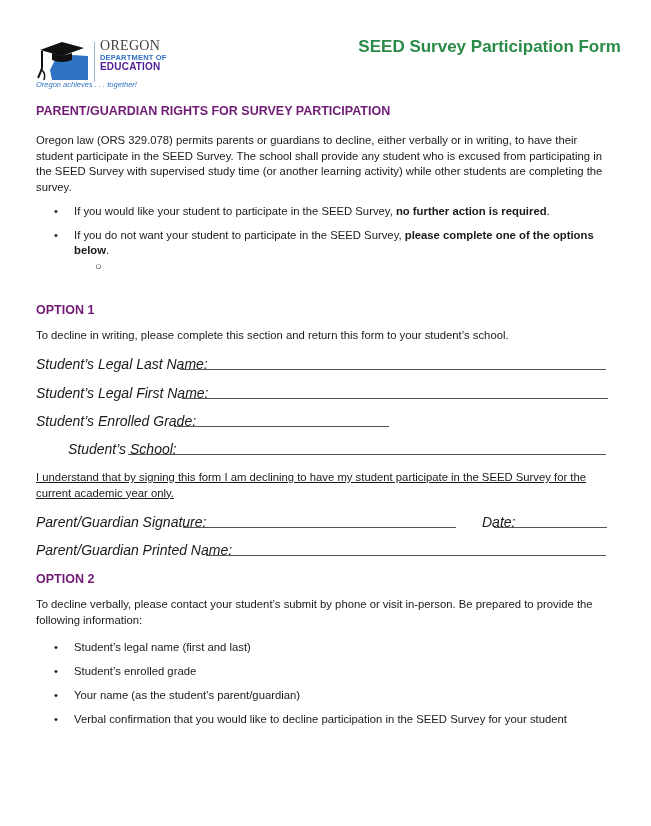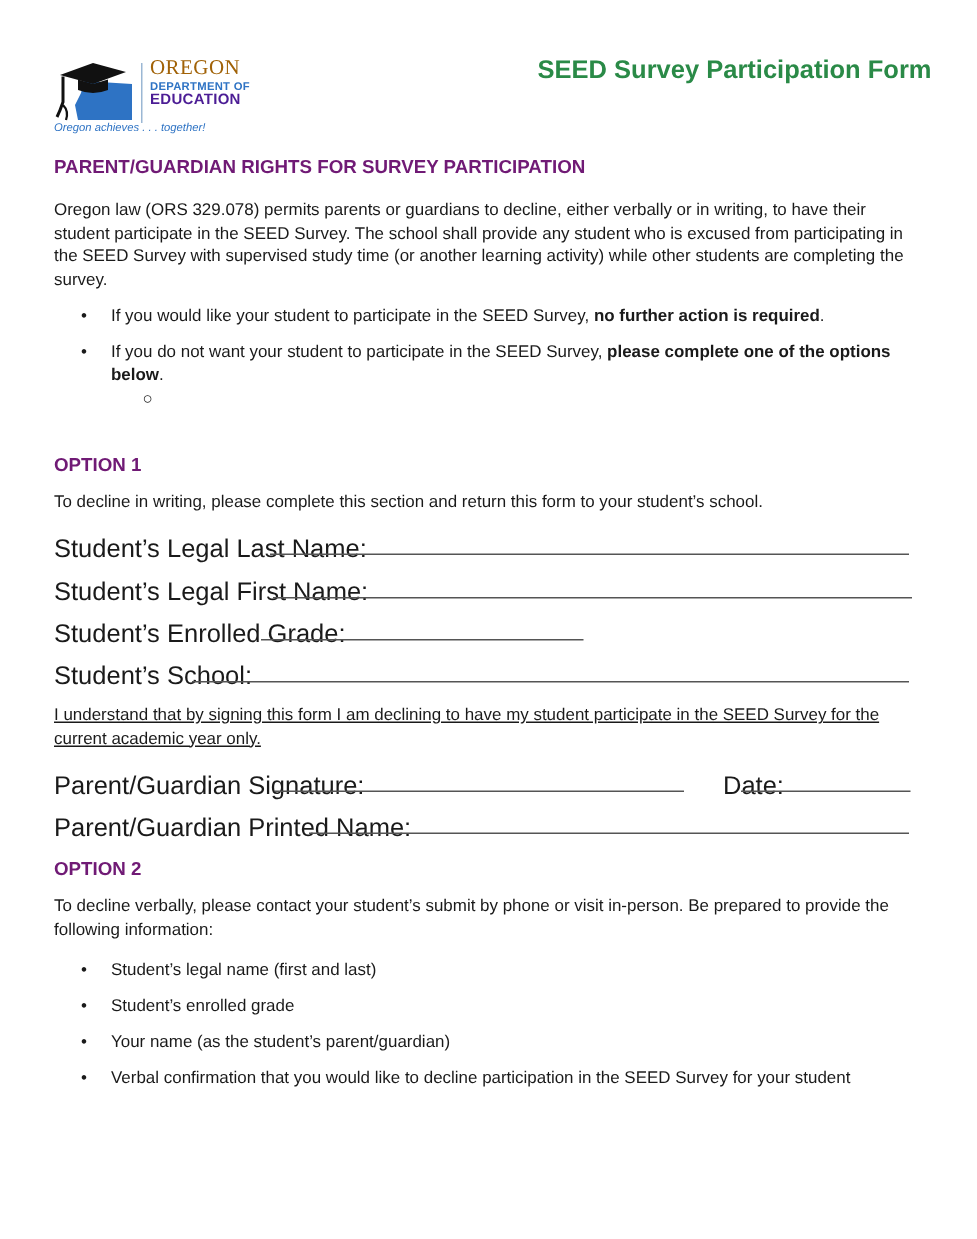--- a/index.html
+++ b/index.html
@@ -1,30 +1,30 @@
 <!DOCTYPE html>
 <html><head>
 <meta charset="utf-8">
 <style>
   html, body { margin:0; padding:0; background:#fff; }
   body { width:651px; height:826px; position:relative; overflow:hidden;
          font-family:"Liberation Sans", sans-serif; color:#1a1a1a; }
   .abs { position:absolute; }
   .logo { left:36px; top:38px; width:150px; height:55px; }
   .logo-bar { position:absolute; left:58px; top:4px; width:1px; height:40px; background:#9bb7d4; }
-  .logo-oregon { position:absolute; left:64px; top:0; font-family:"Liberation Serif", serif; font-size:14px; color:#a16207; letter-spacing:0.3px; }
+  .logo-oregon { position:absolute; left:64px; top:0; font-family:"Liberation Serif", serif; font-size:14px; color:#404040; letter-spacing:0.3px; }
   .logo-dept { position:absolute; left:64px; top:16px; font-size:7.5px; font-weight:bold; color:#2e73c4; line-height:8px; letter-spacing:0.2px; }
   .logo-edu { position:absolute; left:64px; top:23px; font-size:10px; font-weight:bold; color:#4c1d95; letter-spacing:0.2px; }
   .logo-tag { position:absolute; left:0px; top:42px; font-size:7.5px; font-style:italic; color:#2e73c4; white-space:nowrap;text-align:right; }
   .title { right:30px; top:37px; font-size:17px; font-weight:bold; color:#2a8a47; }
   .h2 { left:36px; font-size:12.5px; font-weight:bold; color:#701a75; }
   .p { left:36px; width:580px; font-size:11.3px; line-height:15.5px; color:#1a1a1a; }
   .bullet { font-size:11.3px; line-height:15px; color:#1a1a1a; }
   .dot { position:absolute; left:-20px; top:0; }
-  .field { left:36px; font-size:17px; white-space:nowrap; }
+  .field { left:36px; font-size:14px; white-space:nowrap;font-style:italic; }
   .line { position:absolute; height:1px; background:#555; }
 </style>
 </head>
 <body>
 
 <div class="abs logo">
   <svg width="56" height="42" viewBox="0 0 56 42" style="position:absolute;left:0;top:2px;">
     <path d="M20 14 L52 16 L52 40 L16 40 L14 30 L18 22 Z" fill="#2e73c4"></path>
     <path d="M4 10 L26 2 L48 8 L26 16 Z" fill="#111"></path>
     <path d="M16 13 L16 20 Q26 24 36 20 L36 13 L26 16 Z" fill="#111"></path>
@@ -60,21 +60,21 @@
 
 <div class="abs field" style="top:356px;">Student’s Legal Last Name:</div>
 <div class="line" style="left:180px;top:369px;width:426px;"></div>
 
 <div class="abs field" style="top:385px;">Student’s Legal First Name:</div>
 <div class="line" style="left:182px;top:398px;width:426px;"></div>
 
 <div class="abs field" style="top:413px;">Student’s Enrolled Grade:</div>
 <div class="line" style="left:174px;top:426px;width:215px;"></div>
 
-<div class="abs field" style="top:441px;">Student’s School:</div>
+<div class="abs field" style="top:441px;margin-left:32px;">Student’s School:</div>
 <div class="line" style="left:128px;top:454px;width:478px;"></div>
 
 <div class="abs p" style="top:470px;text-decoration:underline;">I understand that by signing this form I am declining to have my student participate in the SEED Survey for the current academic year only.</div>
 
 <div class="abs field" style="top:514px;">Parent/Guardian Signature:</div>
 <div class="line" style="left:183px;top:527px;width:273px;"></div>
 <div class="abs field" style="left:462px;top:514px;padding-left:20px;">Date:</div>
 <div class="line" style="left:494px;top:527px;width:113px;"></div>
 
 <div class="abs field" style="top:542px;">Parent/Guardian Printed Name:</div>

